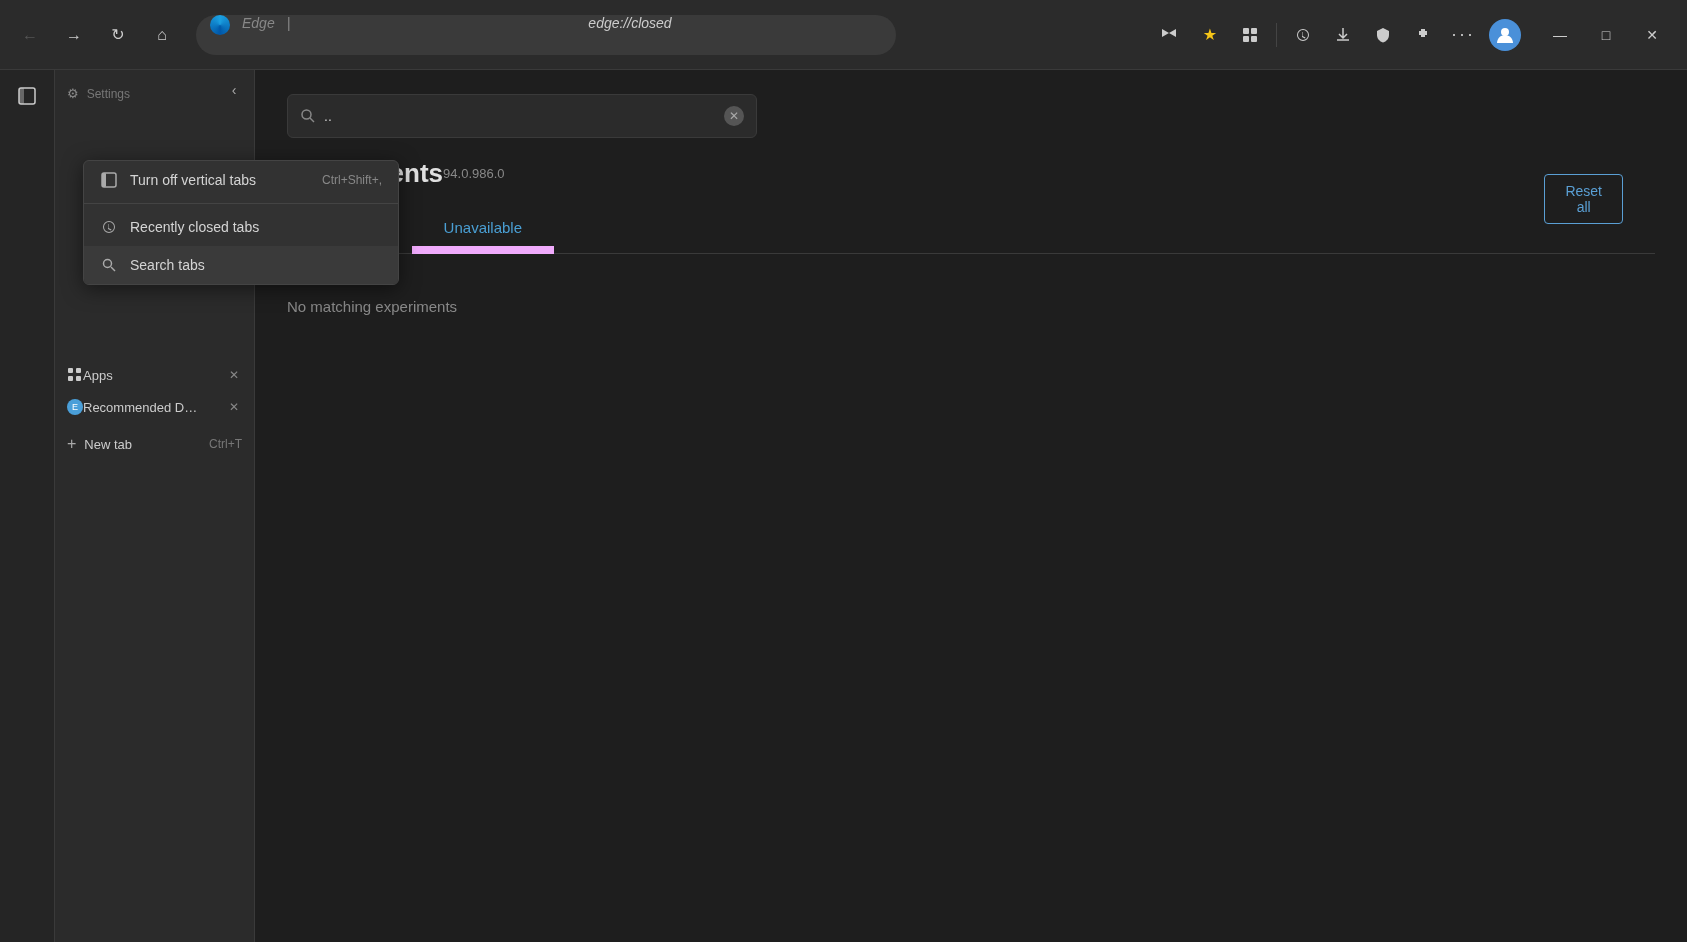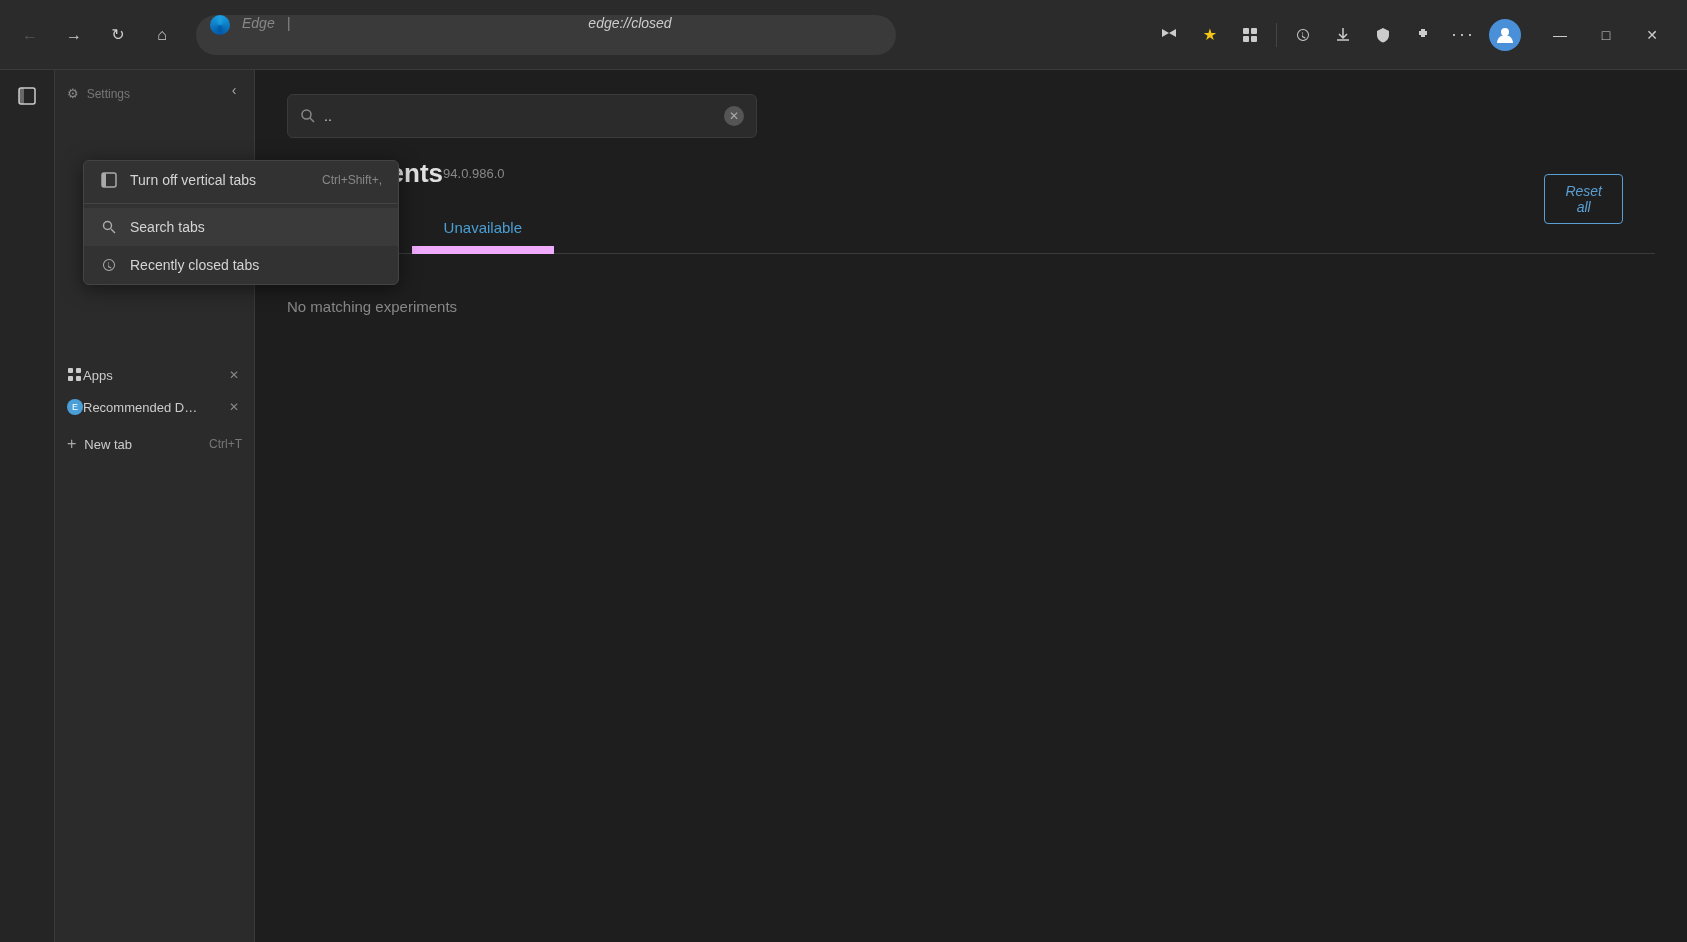--- a/index.html
+++ b/index.html
@@ -294,21 +294,20 @@
       position: absolute;
       top: 80px;
       right: 32px;
       padding: 8px 20px;
       background: transparent;
       border: 1px solid #5a9fd4;
       color: #5a9fd4;
       border-radius: 4px;
       cursor: pointer;
       font-size: 14px;
-      font-style: italic;
     }
 
     
     .tabs-container {
       display: flex;
       border-bottom: 1px solid #3a3a3a;
       margin-bottom: 28px;
       gap: 0;
     }
     .tab-btn {
@@ -454,39 +453,39 @@
             <rect x="1" y="1" width="14" height="14" rx="2" fill="none" stroke="currentColor" stroke-width="1.5"></rect>
             <rect x="1" y="1" width="4" height="14" rx="1"></rect>
           </svg>
         </span>
         <span class="item-label">Turn off vertical tabs</span>
         <span class="item-shortcut">Ctrl+Shift+,</span>
       </div>
 
       <div class="menu-divider"></div>
 
+      <div class="context-menu-item">
+        <span class="item-icon">
+          <svg width="16" height="16" viewBox="0 0 16 16" fill="currentColor">
+            <path d="M8 2a6 6 0 100 12A6 6 0 008 2zm0 1a5 5 0 110 10A5 5 0 018 3zm-.5 2v4l3 1.5-.5 1L7 10V5h.5z"></path>
+          </svg>
+        </span>
+        <span class="item-label">Recently closed tabs</span>
+      </div>
+
       <div class="context-menu-item highlighted">
         <span class="item-icon">
           <svg width="16" height="16" viewBox="0 0 16 16" fill="none" stroke="currentColor" stroke-width="1.5">
             <circle cx="6.5" cy="6.5" r="4"></circle>
               <line x1="10" y1="10" x2="14" y2="14"></line>
           </svg>
         </span>
         <span class="item-label">Search tabs</span>
       </div>
 
-      <div class="context-menu-item">
-        <span class="item-icon">
-          <svg width="16" height="16" viewBox="0 0 16 16" fill="currentColor">
-            <path d="M8 2a6 6 0 100 12A6 6 0 008 2zm0 1a5 5 0 110 10A5 5 0 018 3zm-.5 2v4l3 1.5-.5 1L7 10V5h.5z"></path>
-          </svg>
-        </span>
-        <span class="item-label">Recently closed tabs</span>
-      </div>
-
     </div>
 
     <div class="tab-item" style="margin-top: 250px;">
       <svg width="16" height="16" viewBox="0 0 16 16" fill="currentColor">
         <rect x="1" y="1" width="5" height="5" rx="1"></rect>
           <rect x="9" y="1" width="5" height="5" rx="1"></rect>
         <rect x="1" y="9" width="5" height="5" rx="1"></rect>
           <rect x="9" y="9" width="5" height="5" rx="1"></rect>
       </svg>
       <span class="tab-title">Apps</span>

